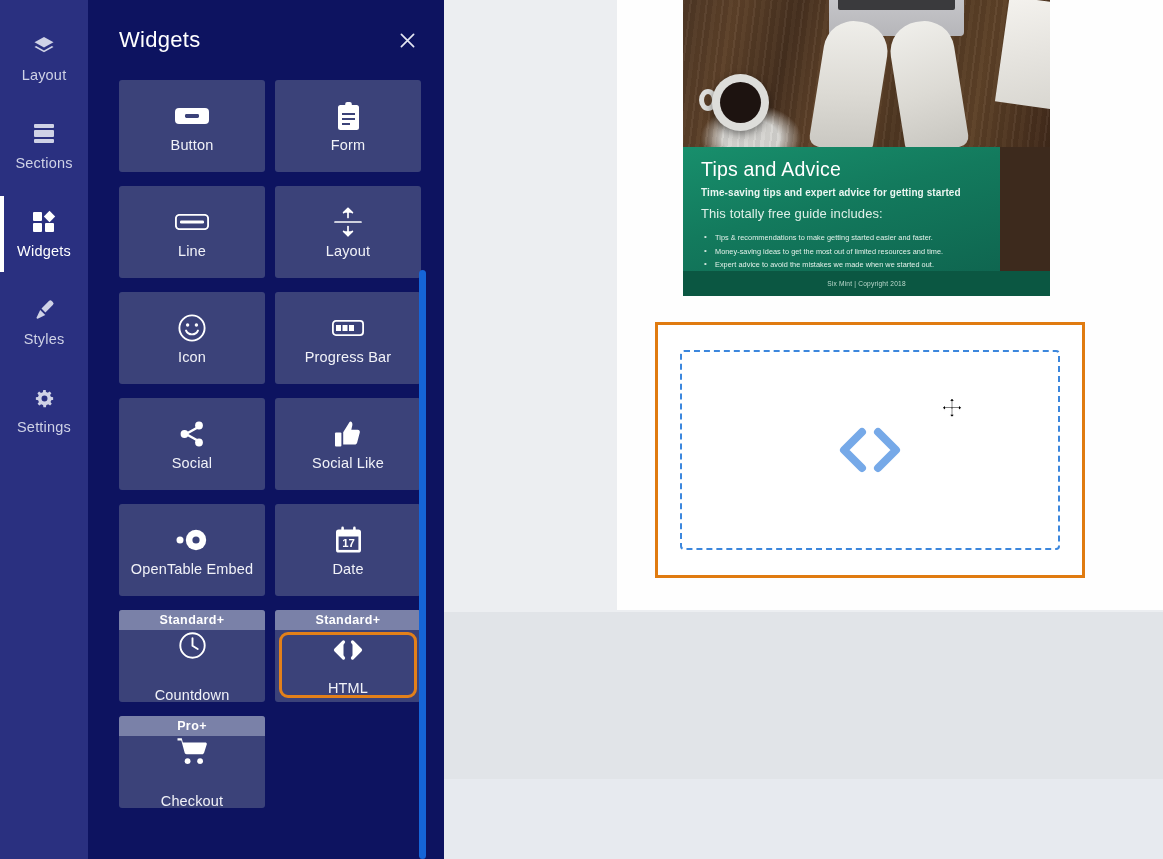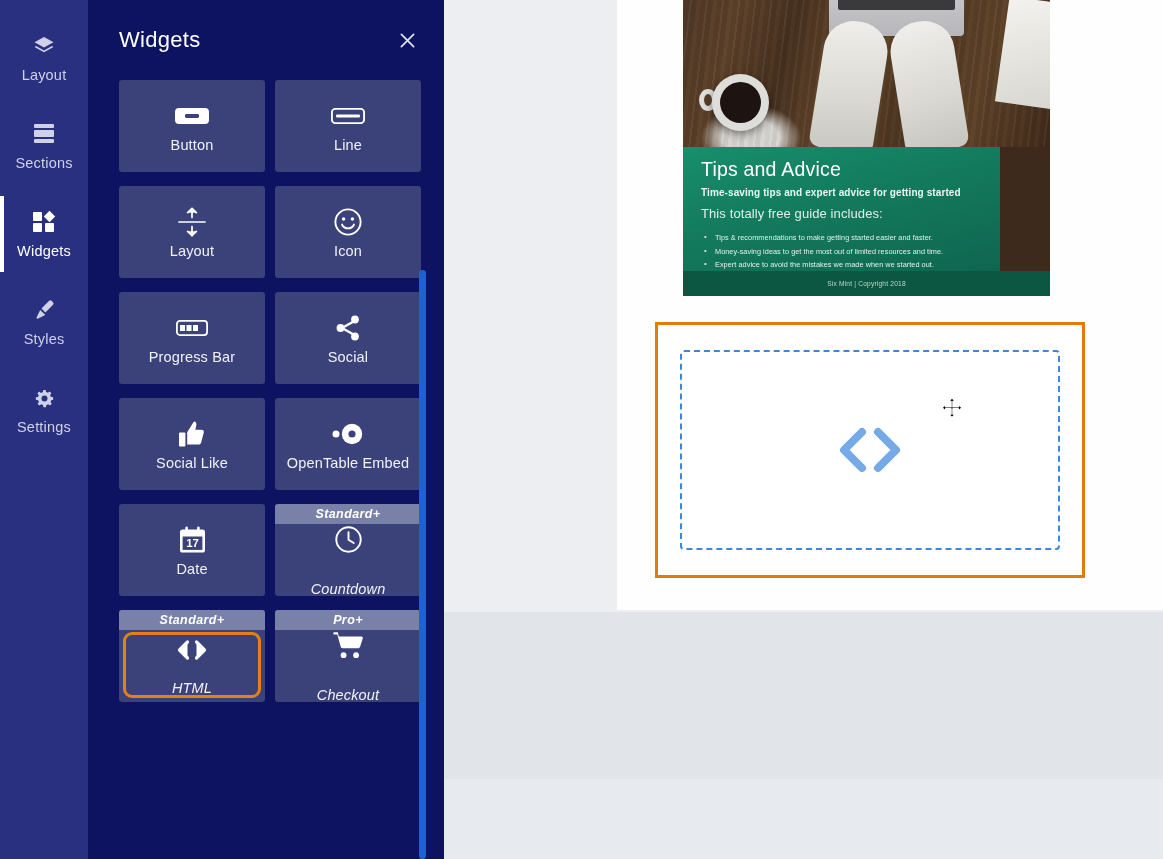--- a/index.html
+++ b/index.html
@@ -116,21 +116,21 @@
     margin-bottom: 5px;
   }
   .tile-ico svg { display: block; fill: #ffffff; }
   .tile-label {
     font-size: 14.5px;
     color: #f1f2f8;
     letter-spacing: .15px;
     line-height: 1;
   }
   
-  .tile.badged { justify-content: flex-start; padding-top: 0; font-style: italic; }
+  .tile.badged { justify-content: flex-start; padding-top: 0; }
   .tile-badge {
     width: 100%;
     height: 20px;
     background: #7a81a8;
     color: #ffffff;
     font-size: 12.5px;
     font-weight: 700;
     letter-spacing: .4px;
     display: flex;
     align-items: center;
@@ -448,20 +448,32 @@
       <div class="tile">
         <span class="tile-ico">
           <svg width="34" height="20" viewBox="0 0 34 20">
               <rect x="0" y="2" width="34" height="16" rx="4" fill="#fff"></rect>
               <rect x="10" y="8" width="14" height="4" rx="1.4" fill="#3b4279"></rect>
             </svg>
         </span>
         <span class="tile-label">Button</span>
       </div>
 
+      <div class="tile">
+        <span class="tile-ico">
+          <svg width="23" height="29" viewBox="0 0 23 29">
+              <rect x="1" y="3" width="21" height="25" rx="2.5" fill="#fff"></rect>
+              <rect x="8.2" y="0" width="6.6" height="6" rx="2" fill="#fff"></rect>
+              <rect x="5" y="11" width="13" height="2" fill="#3b4279"></rect>
+              <rect x="5" y="16" width="13" height="2" fill="#3b4279"></rect>
+              <rect x="5" y="21" width="8" height="2" fill="#3b4279"></rect>
+            </svg>
+        </span>
+        <span class="tile-label">Form</span>
+      </div>
 
       <div class="tile">
         <span class="tile-ico">
           <svg width="34" height="16" viewBox="0 0 34 16">
               <rect x="0.9" y="0.9" width="32.2" height="14.2" rx="3.5" fill="none" stroke="#fff" stroke-width="1.9"></rect>
               <rect x="5" y="6.5" width="24" height="3" rx="1.3" fill="#fff"></rect>
             </svg>
         </span>
         <span class="tile-label">Line</span>
       </div>

